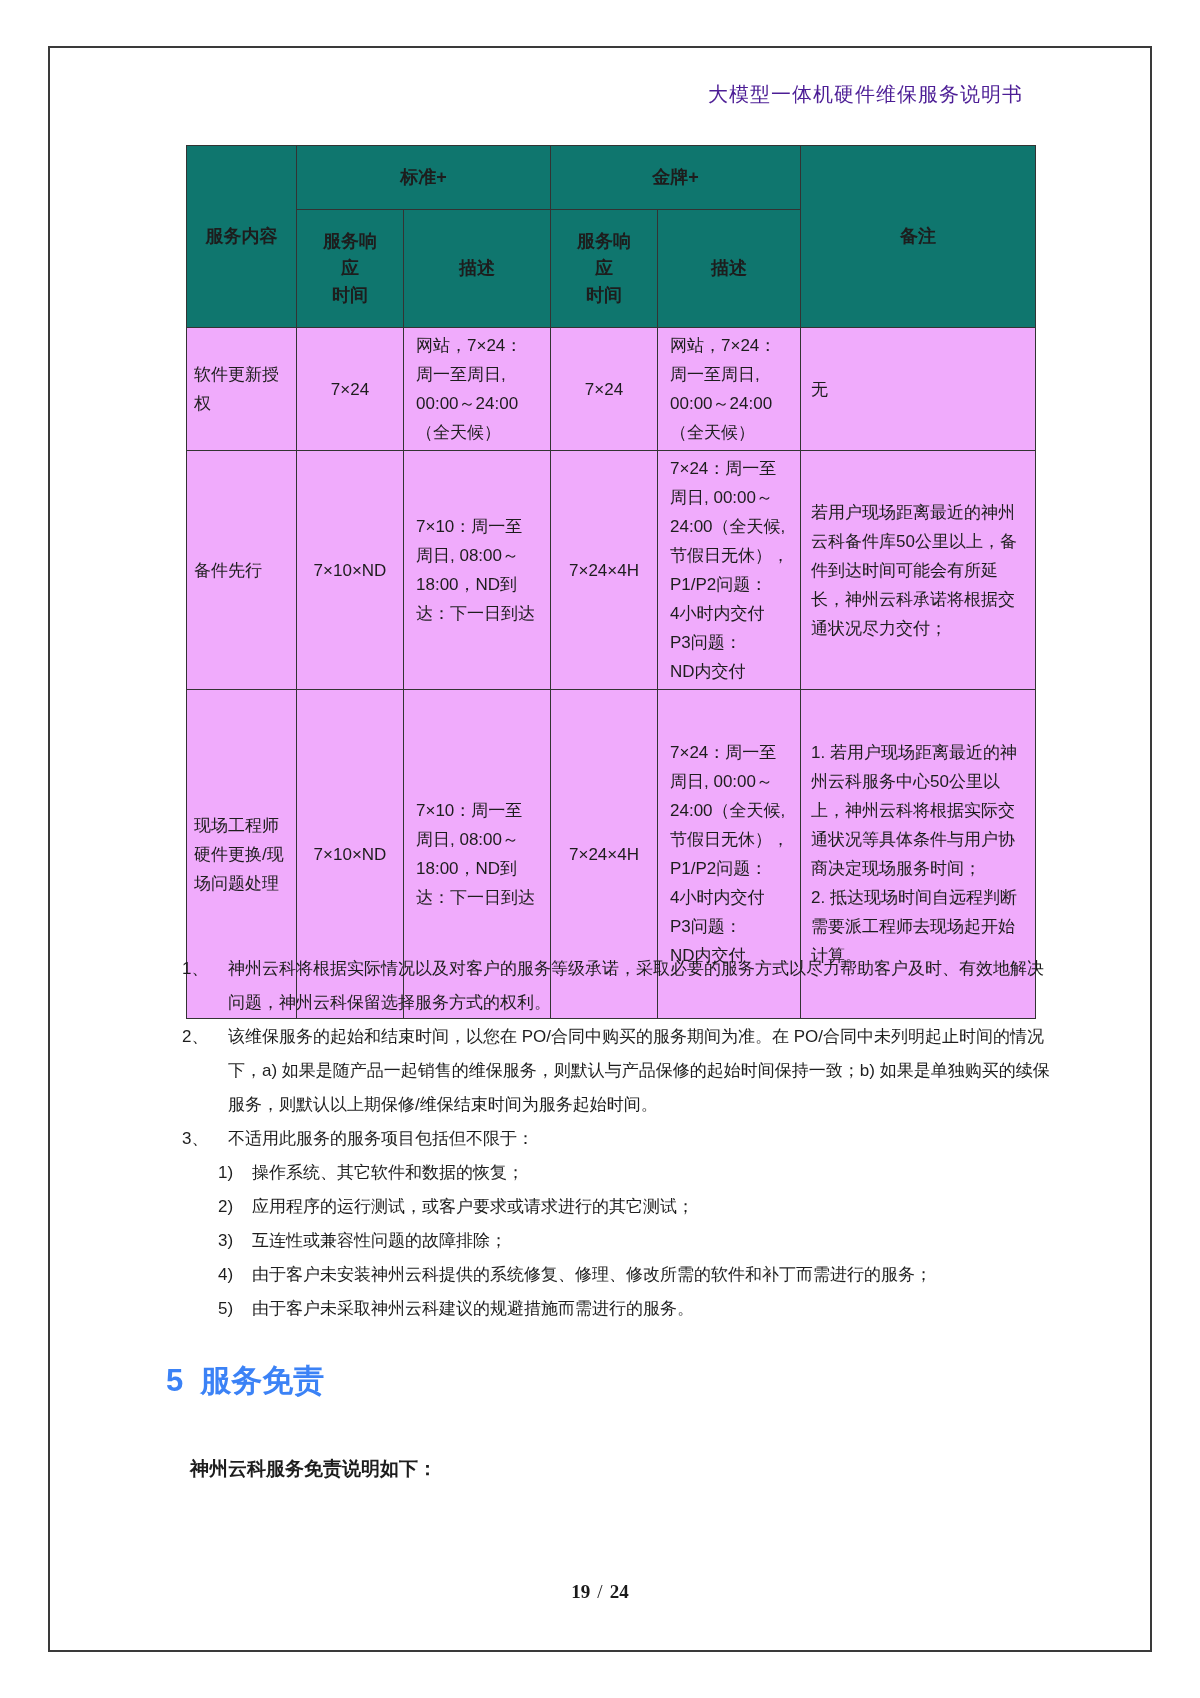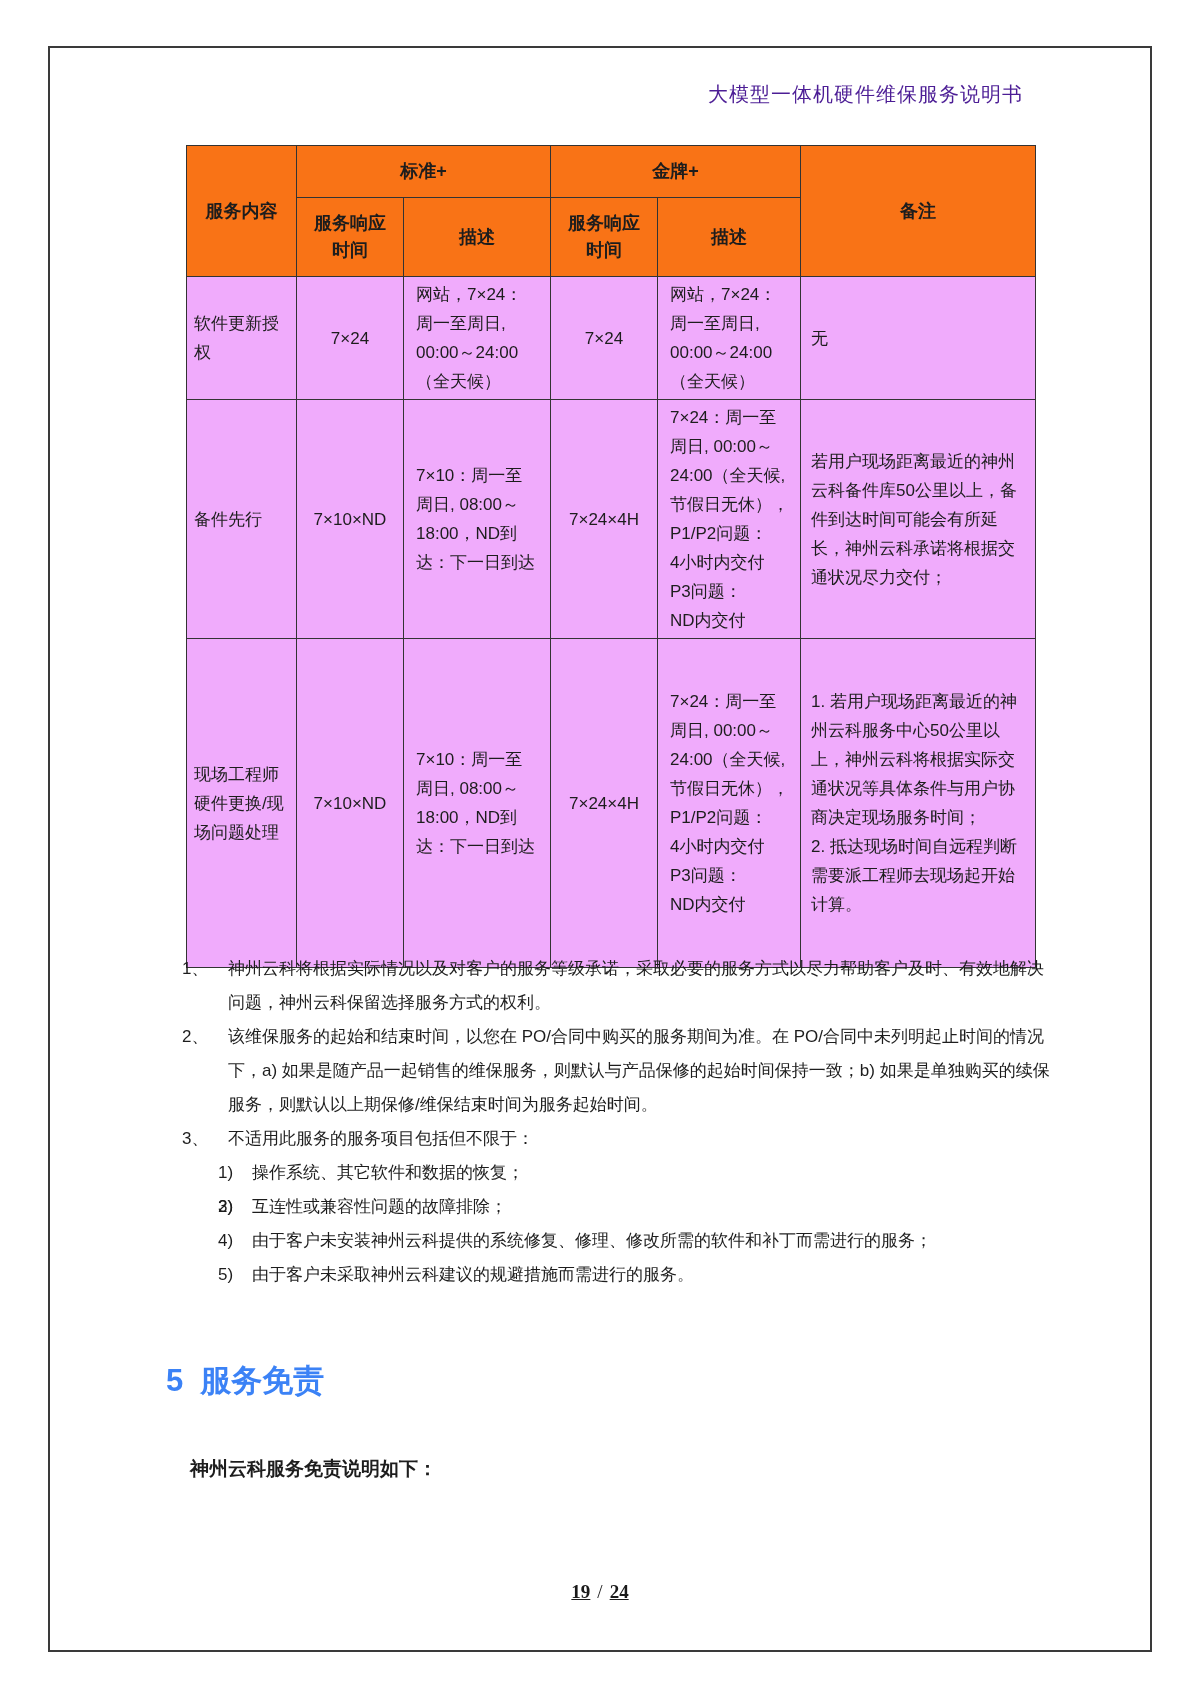--- a/index.html
+++ b/index.html
@@ -27,23 +27,23 @@
     position:absolute; left:186px; top:145px; width:849px;
     border-collapse:collapse; table-layout:fixed;
     font-size:17px;
   }
   .svc-table th, .svc-table td {
     border:1.6px solid #333333;
     vertical-align:middle;
     overflow:hidden;
   }
   .svc-table th {
-    background:#f97316;
+    background:#0f766e;
     font-weight:bold; font-size:18px;
-    text-align:center; line-height:27px; padding:12px;
+    text-align:center; line-height:27px; padding:18px;
   }
   .svc-table td { padding:3px 8px; line-height:29px; background:#f0abfc; }
   .r-group { height:40px; }
   .r-sub   { height:64px; }
   .row-1   { height:116px; }
   .row-2   { height:234px; }
   .row-3   { height:329px; }
   .c-svc    { text-align:left; padding-left:7px !important; line-height:30px; }
   .c-time   { text-align:center; }
   .c-desc   { text-align:left; padding-left:12px !important; padding-right:6px !important; }
@@ -69,21 +69,21 @@
     position:absolute; left:190px; top:1456px;
     font-size:19px; font-weight:bold;
   }
   
   .page-footer {
     position:absolute; top:1581px; left:0; width:1200px;
     text-align:center;
     font-family:"Liberation Serif", serif;
     font-size:19px; color:#1a1a1a;
   }
-  .page-footer .num { font-weight:bold;text-decoration:underline; }
+  .page-footer .num { font-weight:bold; }
   .page-footer .sep { margin:0 7px; font-weight:normal; }
 </style>
 </head>
 <body>
 
 <div>
 
   <div class="page-border"></div>
 
   <div class="doc-title">大模型一体机硬件维保服务说明书</div>
@@ -182,20 +182,21 @@
       <span class="note-num">3、</span>
       <span class="note-text">不适用此服务的服务项目包括但不限于：</span>
     </div>
 
     <div class="sub-item">
       <span class="sub-num">1)</span>
       <span class="sub-text">操作系统、其它软件和数据的恢复；</span>
     </div>
     <div class="sub-item">
       <span class="sub-num">2)</span>
+      <span class="sub-text">应用程序的运行测试，或客户要求或请求进行的其它测试；</span>
     </div>
     <div class="sub-item">
       <span class="sub-num">3)</span>
       <span class="sub-text">互连性或兼容性问题的故障排除；</span>
     </div>
     <div class="sub-item">
       <span class="sub-num">4)</span>
       <span class="sub-text">由于客户未安装神州云科提供的系统修复、修理、修改所需的软件和补丁而需进行的服务；</span>
     </div>
     <div class="sub-item">

